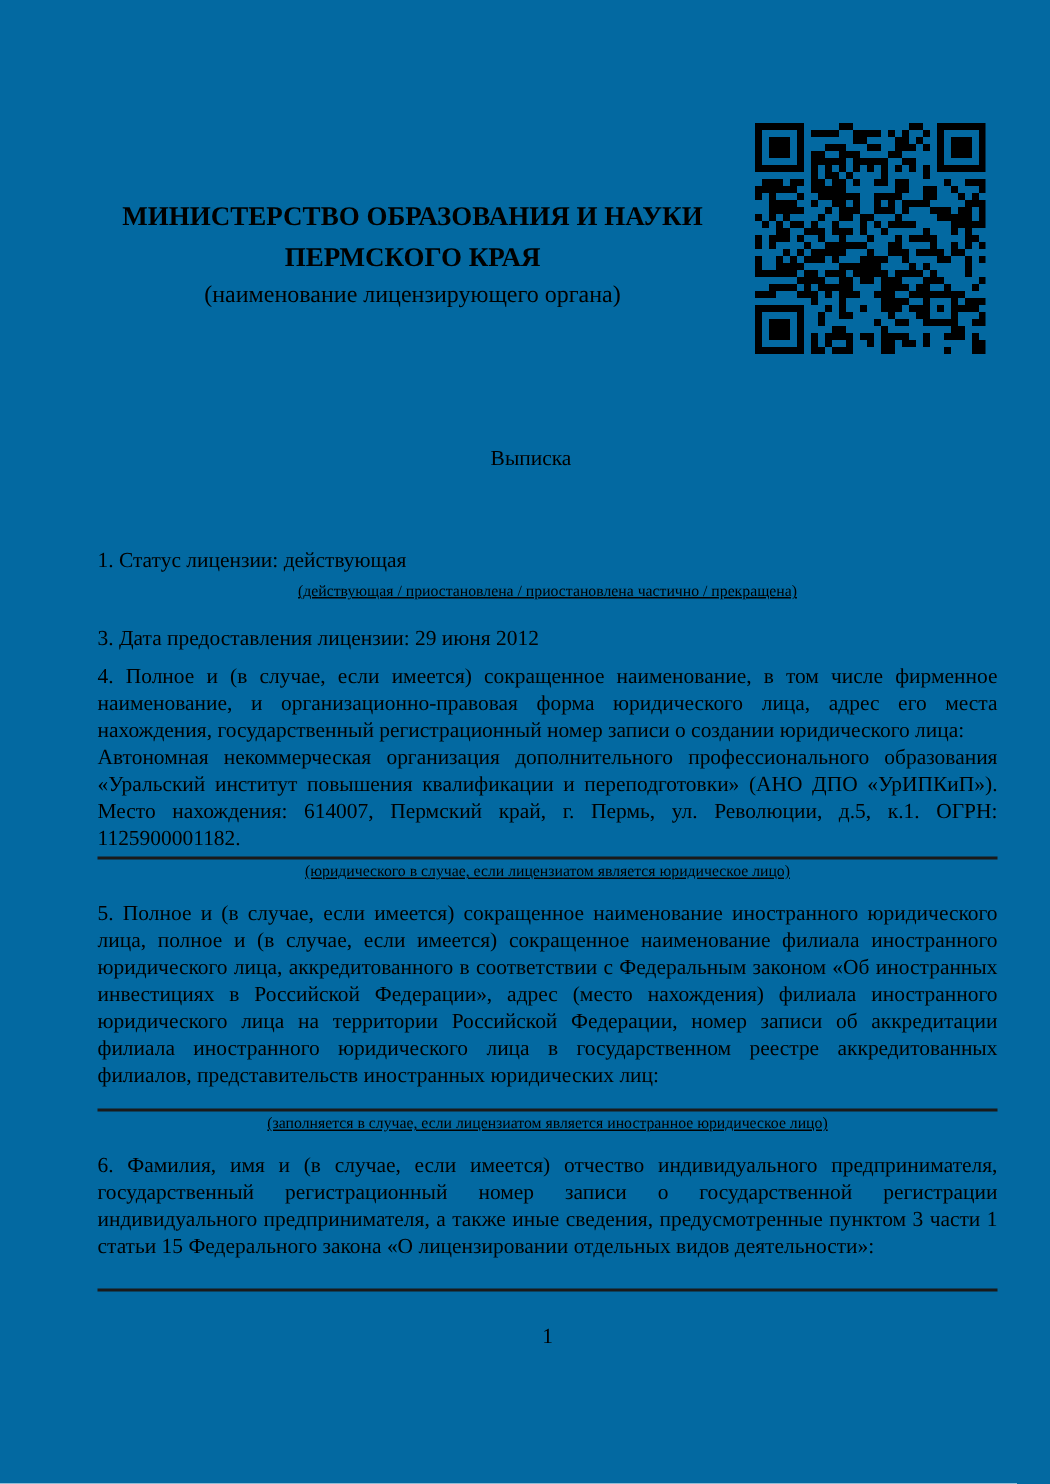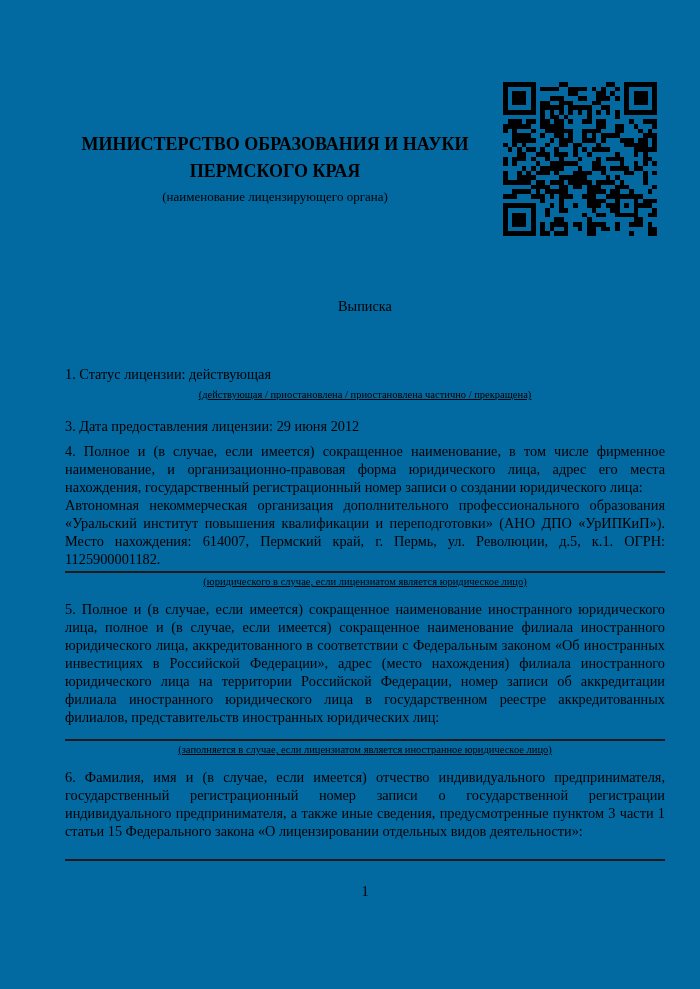--- a/index.html
+++ b/index.html
@@ -7,27 +7,27 @@
   body {
     width: 700px; height: 989px;
     font-family: "Liberation Serif", "DejaVu Serif", serif;
     color: #000;
   }
   .doc { position: relative; width: 700px; height: 989px; overflow: hidden; background: #0369a1; }
 
   
   .ministry { position: absolute; left: 66px; top: 131px; width: 418px; text-align: center; }
   .ministry-line { font-size: 18px; font-weight: 700; line-height: 27px; }
-  .ministry-caption { font-size: 13px; line-height: 15px; margin-top: 4px; }
+  .ministry-caption { font-size: 16px; line-height: 15px; margin-top: 4px; }
 
   .qr { position: absolute; left: 503px; top: 82px; width: 154px; height: 154px; }
   .qr svg { display: block; }
 
   
-  .title-block { position: absolute; left: 65px; top: 297px; width: 600px; text-align: center; font-size: 14.3px; line-height: 19.5px; }
+  .title-block { position: absolute; left: 54px; top: 297px; width: 600px; text-align: center; font-size: 14.3px; line-height: 19.5px; }
 
   
   .content { position: absolute; left: 65px; top: 365px; width: 600px; font-size: 14.3px; line-height: 19px; }
   .just { text-align: justify; line-height: 18px; }
   .caption { font-size: 10.5px; line-height: 14px; text-align: center; text-decoration: underline; }
 
   .item-1 .caption { margin-top: 4px; }
   .item-2 { margin-top: 21px; }
   .item-3 { margin-top: 15px; }
   .item-4 { margin-top: 6px; }

